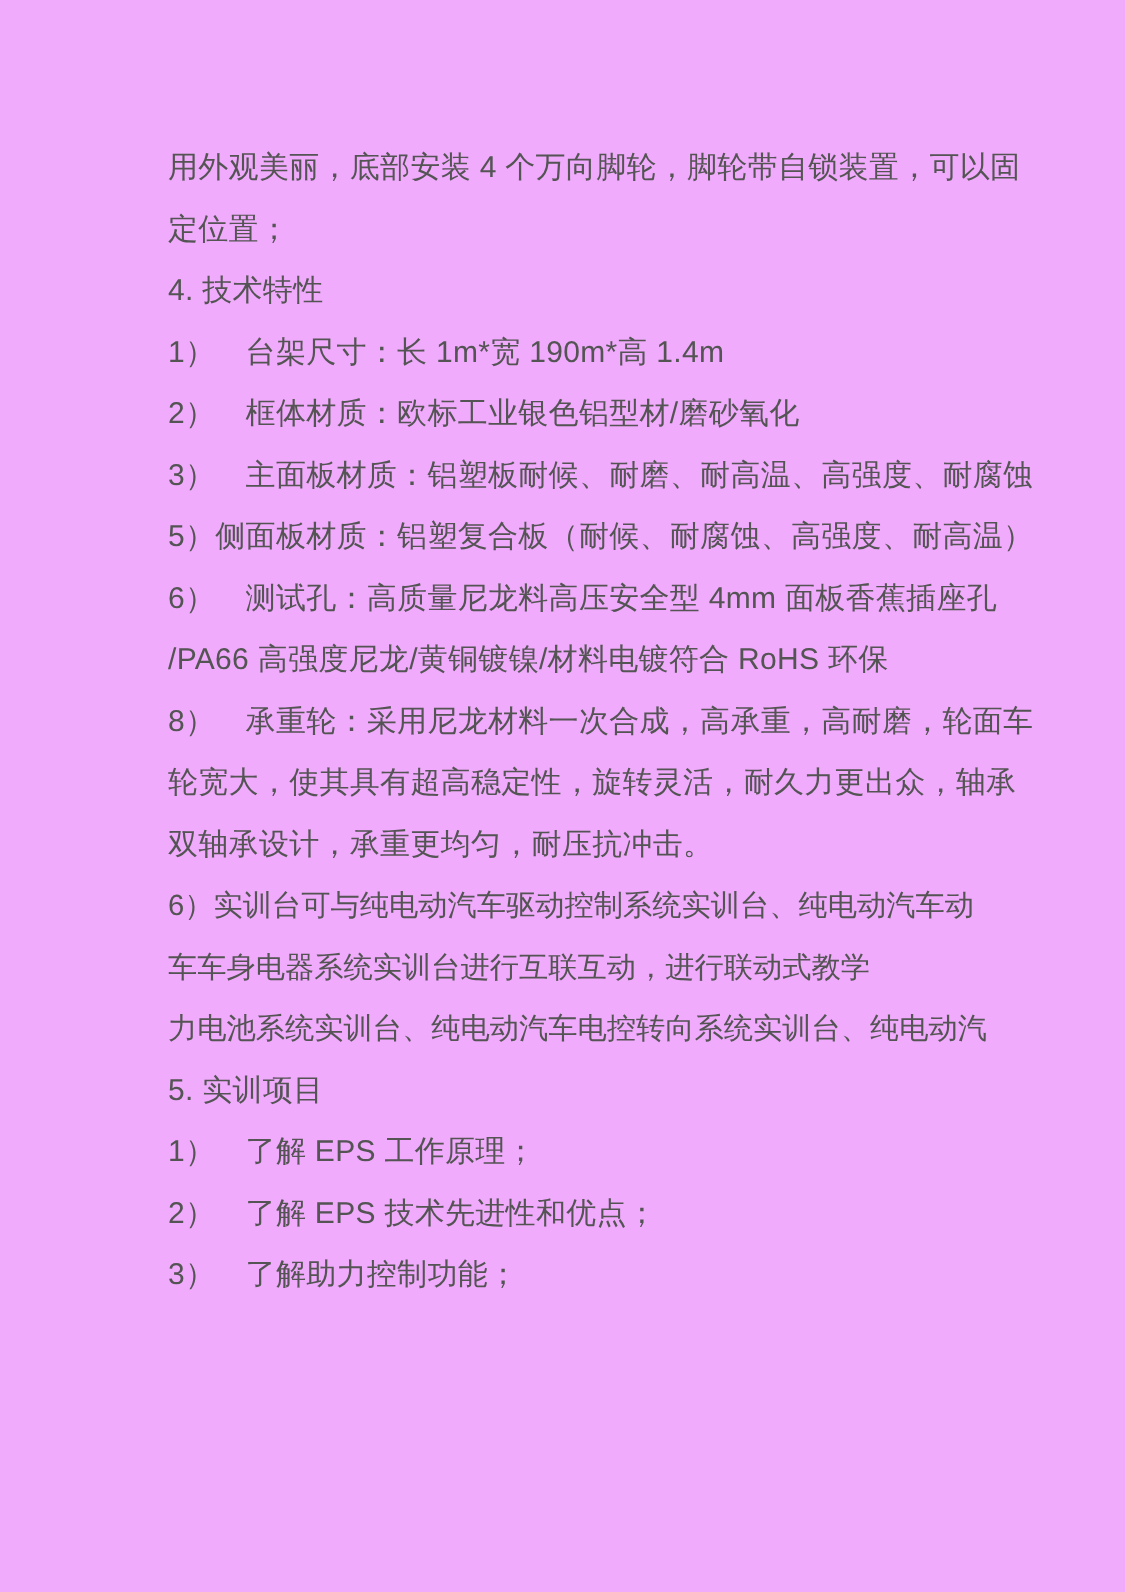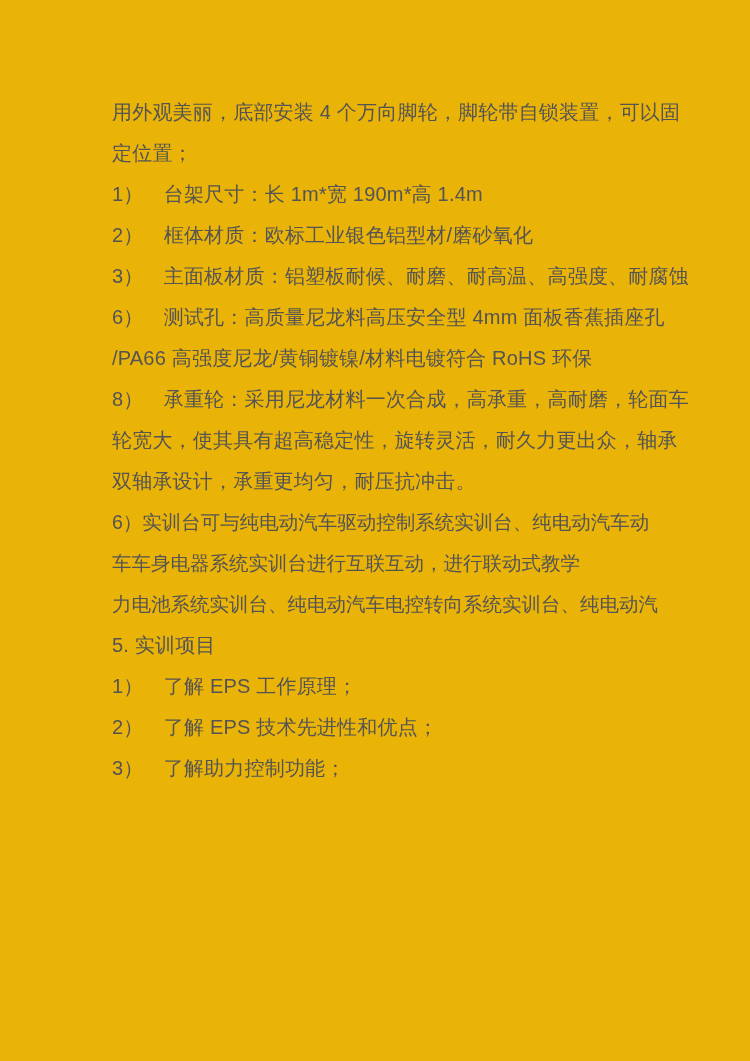--- a/index.html
+++ b/index.html
@@ -30,27 +30,29 @@
     letter-spacing: 0.2px;
   }
   .line.tight {
     font-size: 19.5px;
     letter-spacing: 0;
   }
 </style>
 </head>
 <body>
 
-<div class="page" style="color: rgb(84, 84, 84); background: #eab308;">
+<div class="page" style="color: rgb(84, 84, 84); background: #f0abfc;">
   <div class="content">
     <div class="line">用外观美丽，底部安装 4 个万向脚轮，脚轮带自锁装置，可以固</div>
     <div class="line">定位置；</div>
+    <div class="line">4. 技术特性</div>
     <div class="line">1）　台架尺寸：长 1m*宽 190m*高 1.4m</div>
     <div class="line">2）　框体材质：欧标工业银色铝型材/磨砂氧化</div>
     <div class="line">3）　主面板材质：铝塑板耐候、耐磨、耐高温、高强度、耐腐蚀</div>
+    <div class="line">5）侧面板材质：铝塑复合板（耐候、耐腐蚀、高强度、耐高温）</div>
     <div class="line">6）　测试孔：高质量尼龙料高压安全型 4mm 面板香蕉插座孔</div>
     <div class="line">/PA66 高强度尼龙/黄铜镀镍/材料电镀符合 RoHS 环保</div>
     <div class="line">8）　承重轮：采用尼龙材料一次合成，高承重，高耐磨，轮面车</div>
     <div class="line">轮宽大，使其具有超高稳定性，旋转灵活，耐久力更出众，轴承</div>
     <div class="line">双轴承设计，承重更均匀，耐压抗冲击。</div>
     <div class="line tight">6）实训台可与纯电动汽车驱动控制系统实训台、纯电动汽车动</div>
     <div class="line tight">车车身电器系统实训台进行互联互动，进行联动式教学</div>
     <div class="line tight">力电池系统实训台、纯电动汽车电控转向系统实训台、纯电动汽</div>
     <div class="line">5. 实训项目</div>
     <div class="line">1）　了解 EPS 工作原理；</div>

